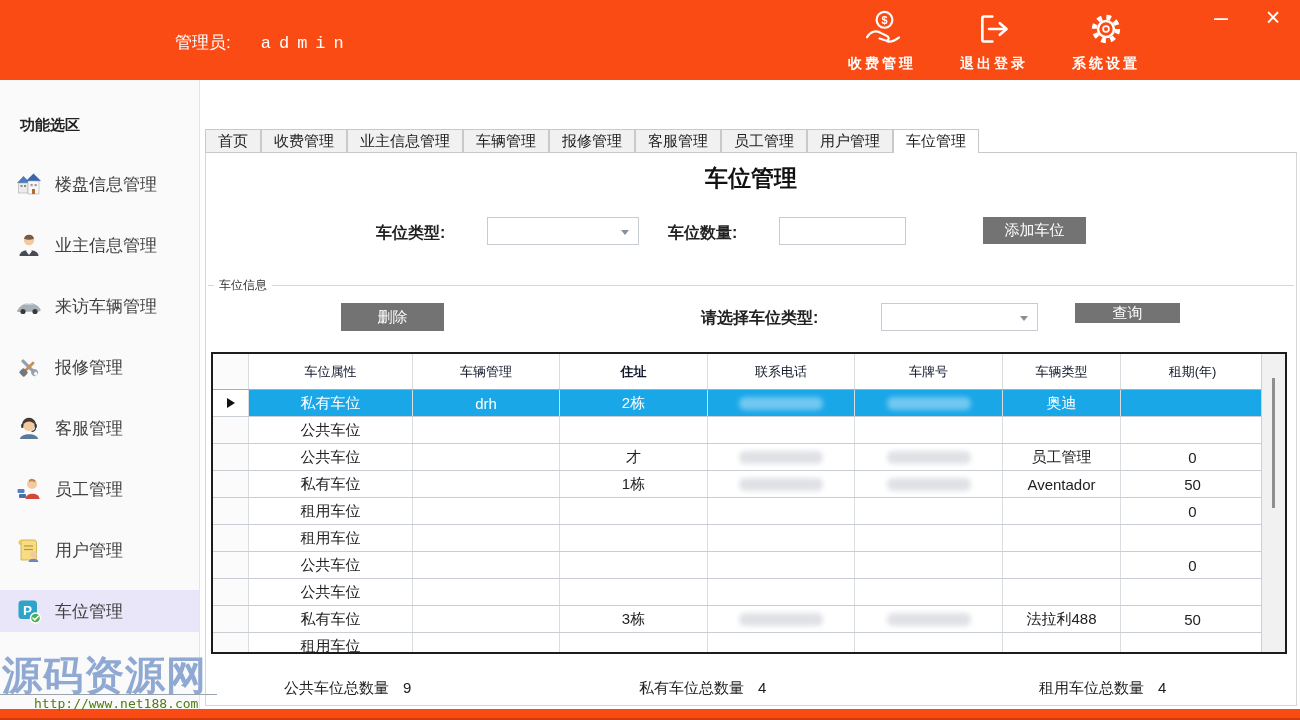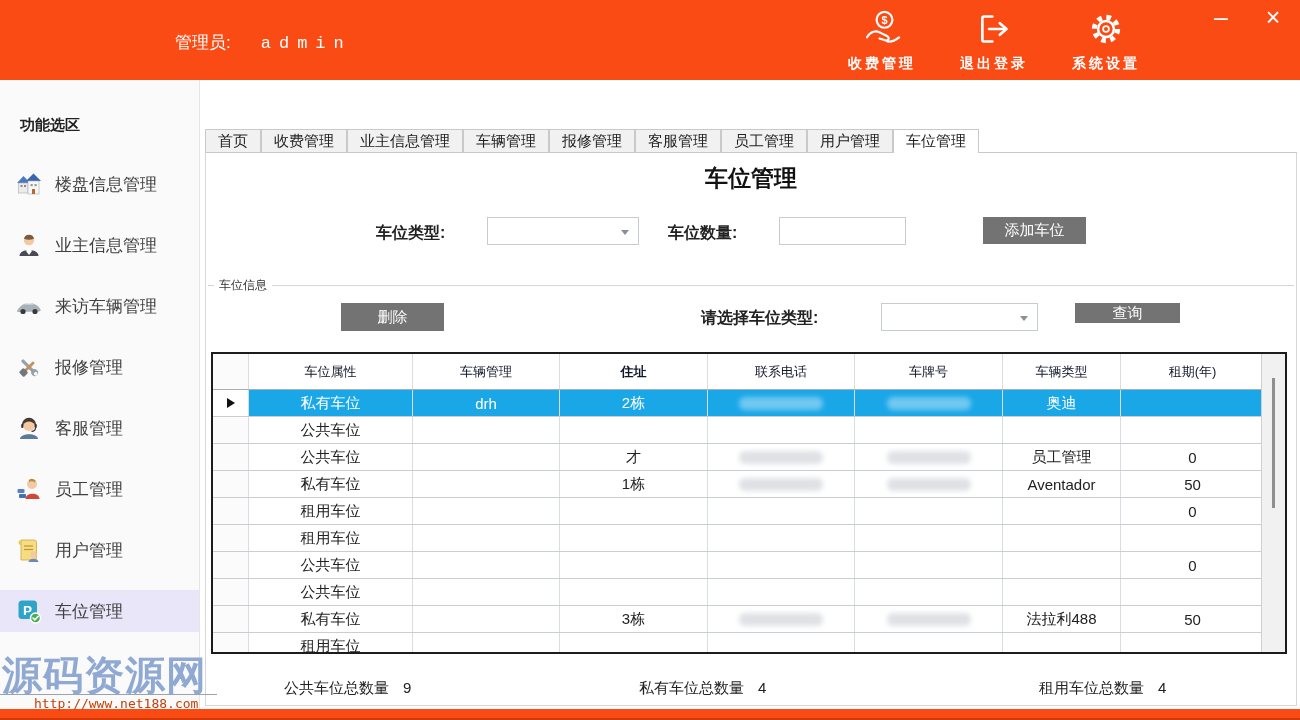--- a/index.html
+++ b/index.html
@@ -68,21 +68,21 @@
   .vthumb { position:absolute; left:10px; width:3px; top:24px; height:130px; background:#8f8f8f; }
 
   .summary { position:absolute; top:518px; left:0; right:0; height:22px; }
   .sum-item { position:absolute; top:0; font-size:15px; color:#222; white-space:nowrap;margin-top:8px; }
   .sum-item .val { margin-left:14px; }
   .sum-0 { left:78px; } .sum-1 { left:433px; } .sum-2 { left:833px; }
 
   
   .wm-name { position:absolute; left:2px; top:648px; font-size:40px; font-weight:700; color:#8fa9d2; letter-spacing:1px; white-space:nowrap; z-index:9; }
   .wm-rule { position:absolute; left:0; top:694px; width:217px; border-top:1px solid #9aa4ae; z-index:9; }
-  .wm-url { position:absolute; left:34px; top:696px; font-size:13px; color:#c2410c; font-family:"DejaVu Sans Mono",monospace; z-index:9; }
+  .wm-url { position:absolute; left:34px; top:696px; font-size:13px; color:#4d7c0f; font-family:"DejaVu Sans Mono",monospace; z-index:9; }
   .bottom-bar { position:absolute; left:0; bottom:0; width:100%; height:11px; background:#fb4b15; border-bottom:2px solid #d03a08; z-index:8; }
 </style>
 </head>
 <body>
 
 <div class="app">
 
   <header class="titlebar">
     <div class="admin">
       <span>管理员:</span><span class="admin-name">admin</span>

